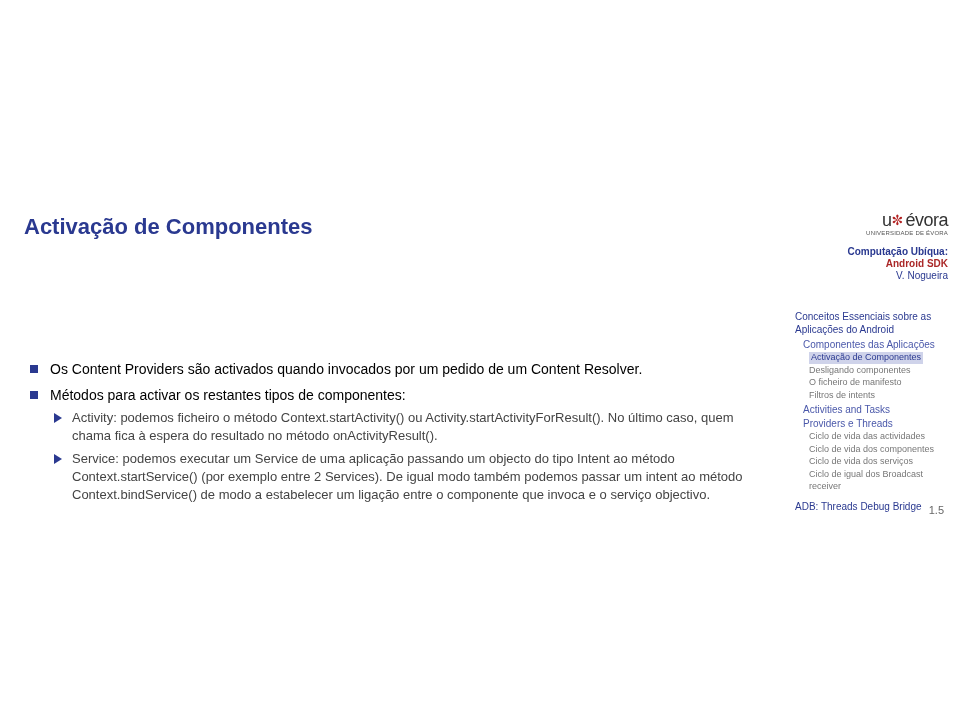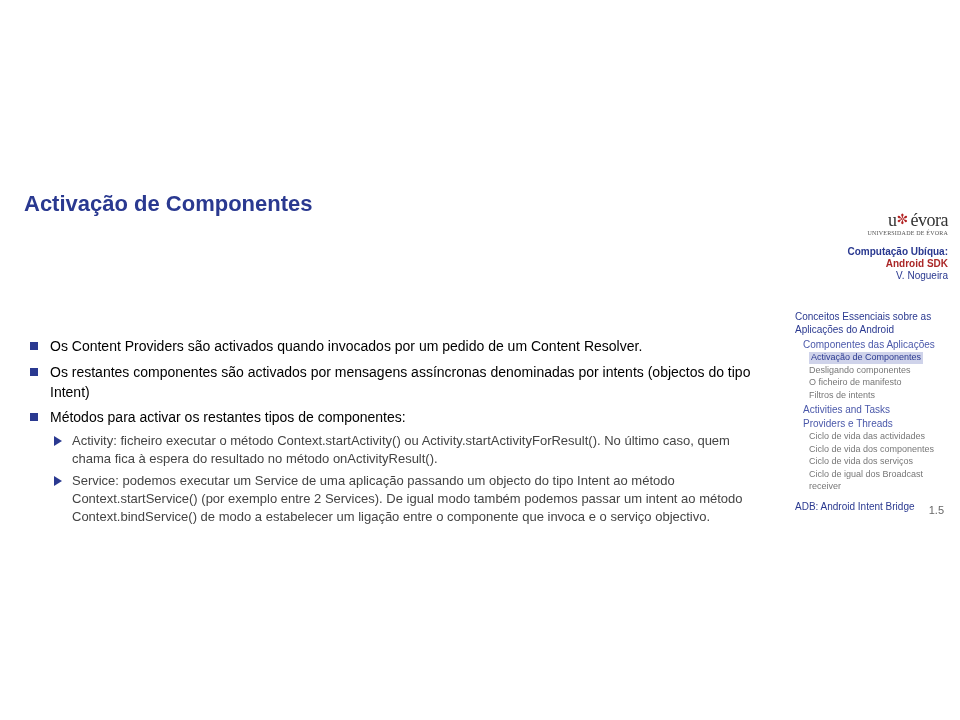--- a/index.html
+++ b/index.html
@@ -81,21 +81,20 @@
     line-height: 1.3;
     color: #333;
     position: relative;
   }
   .logo-wrap {
     text-align: right;
     margin-bottom: 8px;
   }
   .logo {
     display: inline-block;
-    font-family: Liberation Serif, serif;
   }
   .logo-top {
     font-size: 18px;
     color: #333;
     letter-spacing: -0.5px;
   }
   .logo-u { font-weight: 300; }
   .logo-sun {
     display: inline-block;
     width: 14px; height: 14px;
@@ -153,26 +152,23 @@
 
 <div class="slide">
   <div class="main">
     <h1 class="title">Activação de Componentes</h1>
     <div class="content">
       <ul class="bullet-list">
         <li>
           <span>Os </span><span class="italic">Content Providers</span><span> são activados quando invocados por um pedido de um </span><span class="italic">Content Resolver</span><span>.</span>
         </li>
         <li>
-          <span>Os restantes componentes são activados por</span><span> mensagens assíncronas denominadas por </span><span class="italic">intents</span><span> (objectos do tipo Intent)</span>
-        </li>
-        <li>
           <span>Métodos para activar os restantes tipos de componentes:</span>
           <ul class="sub-list">
-            <li>Activity: ficheiro executar o método Context.startActivity() ou Activity.startActivityForResult(). No último caso, quem chama fica à espera do resultado no método onActivityResult().</li>
+            <li>Activity: podemos ficheiro o método Context.startActivity() ou Activity.startActivityForResult(). No último caso, quem chama fica à espera do resultado no método onActivityResult().</li>
             <li>Service: podemos executar um Service de uma aplicação passando um objecto do tipo Intent ao método Context.startService() (por exemplo entre 2 Services). De igual modo também podemos passar um intent ao método Context.bindService() de modo a estabelecer um ligação entre o componente que invoca e o serviço objectivo.</li>
           </ul>
         </li>
       </ul>
     </div>
   </div>
 
   <div class="sidebar">
     <div class="logo-wrap">
       <div class="logo">
@@ -194,18 +190,18 @@
       <div class="nav-l3"><span class="nav-active">Activação de Componentes</span></div>
       <div class="nav-l3">Desligando componentes</div>
       <div class="nav-l3">O ficheiro de manifesto</div>
       <div class="nav-l3">Filtros de intents</div>
       <div class="nav-l2">Activities and Tasks</div>
       <div class="nav-l2">Providers e Threads</div>
       <div class="nav-l3">Ciclo de vida das actividades</div>
       <div class="nav-l3">Ciclo de vida dos componentes</div>
       <div class="nav-l3">Ciclo de vida dos serviços</div>
       <div class="nav-l3">Ciclo de igual dos Broadcast receiver</div>
-      <div class="nav-l1 nav-adb">ADB: Android Intent Bridge</div>
+      <div class="nav-l1 nav-adb">ADB: Threads Debug Bridge</div>
     </div>
 
     <div class="pagenum">1.5</div>
   </div>
 </div>
 
 </body></html>

